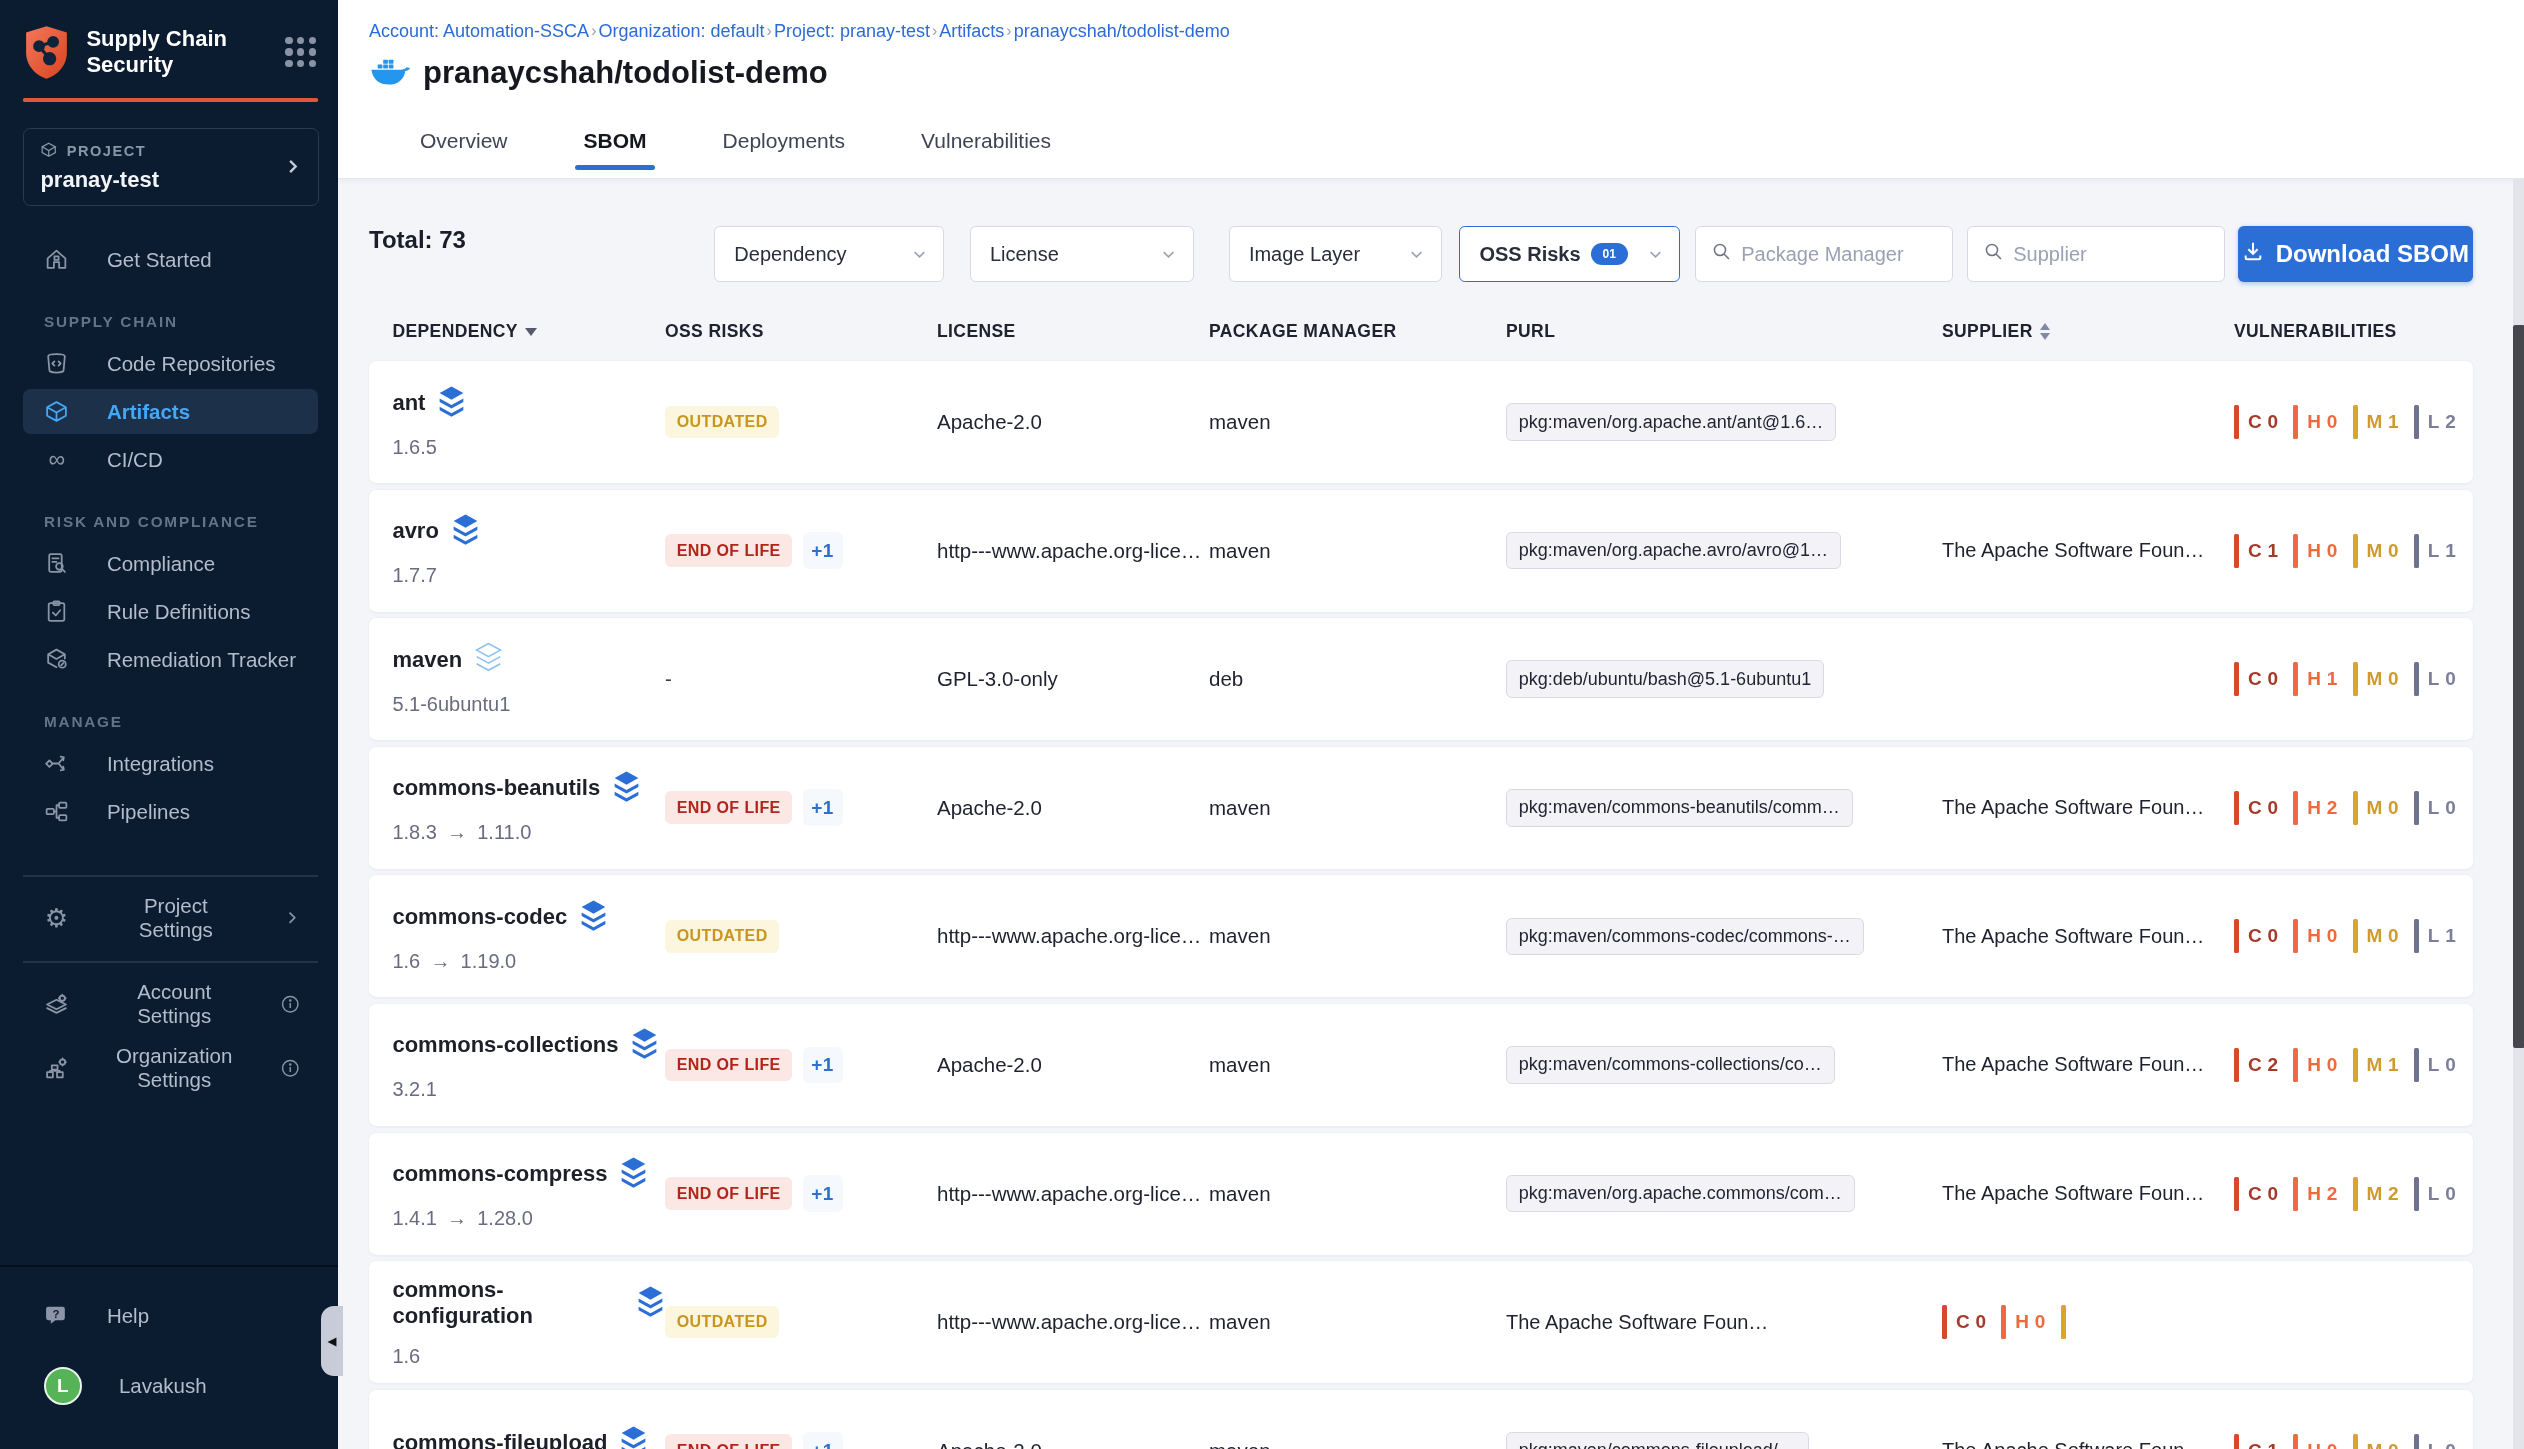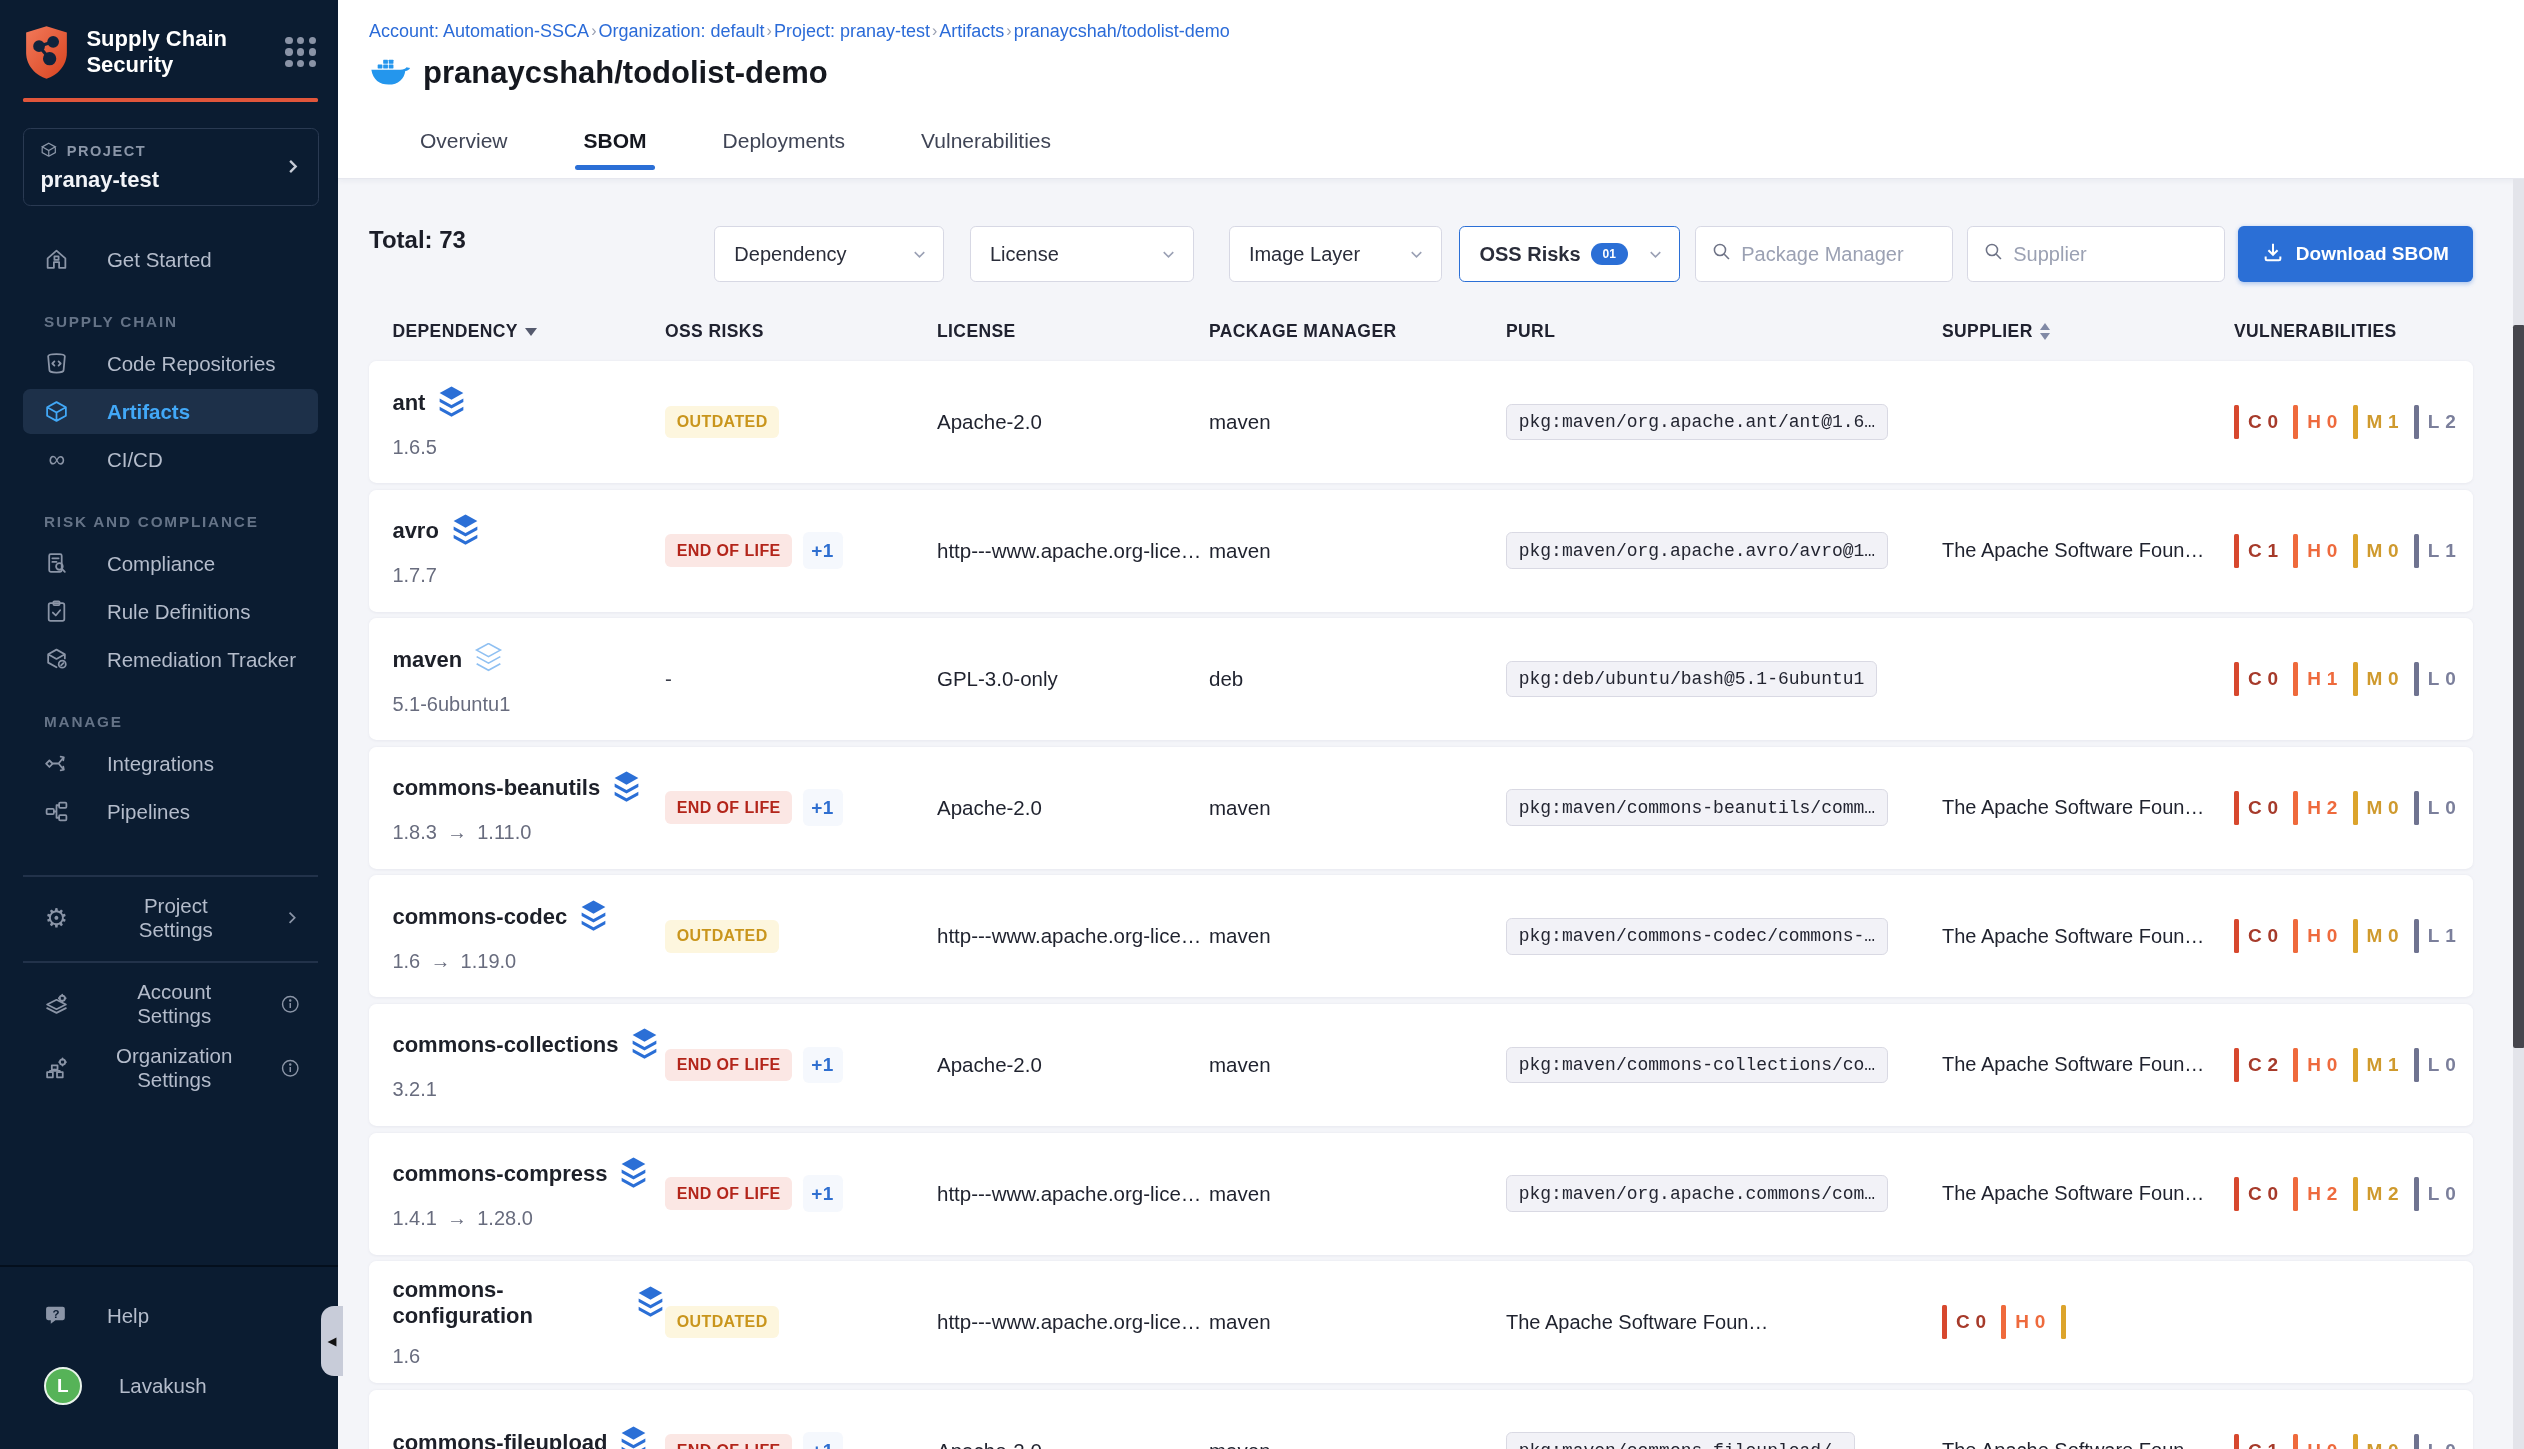--- a/index.html
+++ b/index.html
@@ -62,21 +62,21 @@
   .sel-license { width:224px; margin-left:25.6px; }
   .sel-imagelayer { width:213px; margin-left:35px; }
   .sel-ossrisks { width:221px; margin-left:17.5px; border-color:#2b6fd6; }
   .oss-left { display:flex; align-items:center; gap:10.2px; font-weight:bold; }
   .oss-badge { background:#2b6fd6; color:#fff; font-size:12px; font-weight:bold; border-radius:730px; padding:4.4px 11.7px; }
   .search { padding:0 14.6px; gap:10.2px; color:#9ba1b3; }
   .search input { border:none; outline:none; font-size:20px; width:100%; color:#2a2d3a; font-family:"Liberation Sans",sans-serif; background:transparent; }
   .search input::placeholder { color:#9ba1b3; }
   .search-pm { width:258px; margin-left:14.6px; }
   .search-sup { width:258px; margin-left:14px; }
-  .dl-btn { width:235px; height:56px; margin-left:13px; background:#2b6fd6; border:none; border-radius:5.8px; color:#fff; font-size:19px; font-weight:bold; display:flex; align-items:center; justify-content:center; gap:11.7px; cursor:pointer; box-shadow:0 1.5px 4.4px rgba(43,111,214,.35); font-family:"Liberation Sans",sans-serif; }
+  .dl-btn { width:235px; height:56px; margin-left:13px; background:#2b6fd6; border:none; border-radius:5.8px; color:#fff; font-size:24px; font-weight:bold; display:flex; align-items:center; justify-content:center; gap:11.7px; cursor:pointer; box-shadow:0 1.5px 4.4px rgba(43,111,214,.35); font-family:"Liberation Sans",sans-serif; }
 
   .grid-cols { display:grid; grid-template-columns:296px 272px 272px 297px 436px 292px 1fr; align-items:center; }
   .thead { margin-top:39px; }
   .th { font-size:17.5px; font-weight:bold; color:#202230; letter-spacing:0.4px; display:flex; align-items:center; gap:7.3px; cursor:pointer; }
   .th:first-child { padding-left:23.4px; }
   .sort-down { width:0; height:0; border-left:6.6px solid transparent; border-right:6.6px solid transparent; border-top:8.8px solid #555a6e; }
   .sort-both { display:flex; flex-direction:column; gap:2.2px; }
   .sort-both i { width:0; height:0; border-left:5.8px solid transparent; border-right:5.8px solid transparent; }
   .sort-both .up { border-bottom:7.3px solid #8089a6; }
   .sort-both .dn { border-top:7.3px solid #8089a6; }
@@ -89,21 +89,21 @@
   .dep-name { font-size:22px; font-weight:bold; color:#1d2029; }
   .layers svg { width:29px; height:32px; }
   .dep-ver { font-size:20px; color:#686c7e; display:flex; align-items:center; gap:10.2px; }
   .badge { font-size:16px; font-weight:bold; letter-spacing:0.4px; border-radius:5.8px; padding:7.3px 11.7px; }
   .badge.outdated { color:#c9951c; background:#fdf6de; }
   .badge.eol { color:#b3251a; background:#fbe7e4; }
   .badge.more { color:#2f6fd0; background:#f5f8fd; font-size:19px; padding:7.3px 8.8px; margin-left:10.2px; }
   .risk-dash { font-size:20.5px; color:#3a3d4a; }
   .lic, .pmcell, .sup { font-size:20.5px; color:#1f222e; }
   .sup { font-size:20px; }
-  .purl-chip { font-family:Liberation Mono, monospace; font-size:18px; color:#232531; background:#f2f2f7; border:1.5px solid #d9d9e3; border-radius:5.8px; padding:7.3px 11.7px; white-space:nowrap; cursor:pointer; }
+  .purl-chip { font-family:Liberation Sans, sans-serif; font-size:18px; color:#232531; background:#f2f2f7; border:1.5px solid #d9d9e3; border-radius:5.8px; padding:7.3px 11.7px; white-space:nowrap; cursor:pointer; }
   .vulns { gap:0; }
   .vseg { display:flex; align-items:center; margin-right:14.6px; }
   .vseg .bar { width:5.1px; height:34px; border-radius:1.5px; margin-right:8.8px; }
   .vseg b { font-size:19px; font-weight:bold; letter-spacing:0.7px; }
   .vseg .n { margin-left:5.1px; }
   .vC .bar { background:#d7482e; } .vC b { color:#a63a2a; }
   .vH .bar { background:#ef6a3c; } .vH b { color:#ee6a3d; }
   .vM .bar { background:#dca42c; } .vM b { color:#cf9a2e; }
   .vL .bar { background:#6f7390; } .vL b { color:#7b7f9b; }
   .scroll-track { position:absolute; right:0; top:179px; width:11.7px; bottom:0; background:#e3e4ea; }

